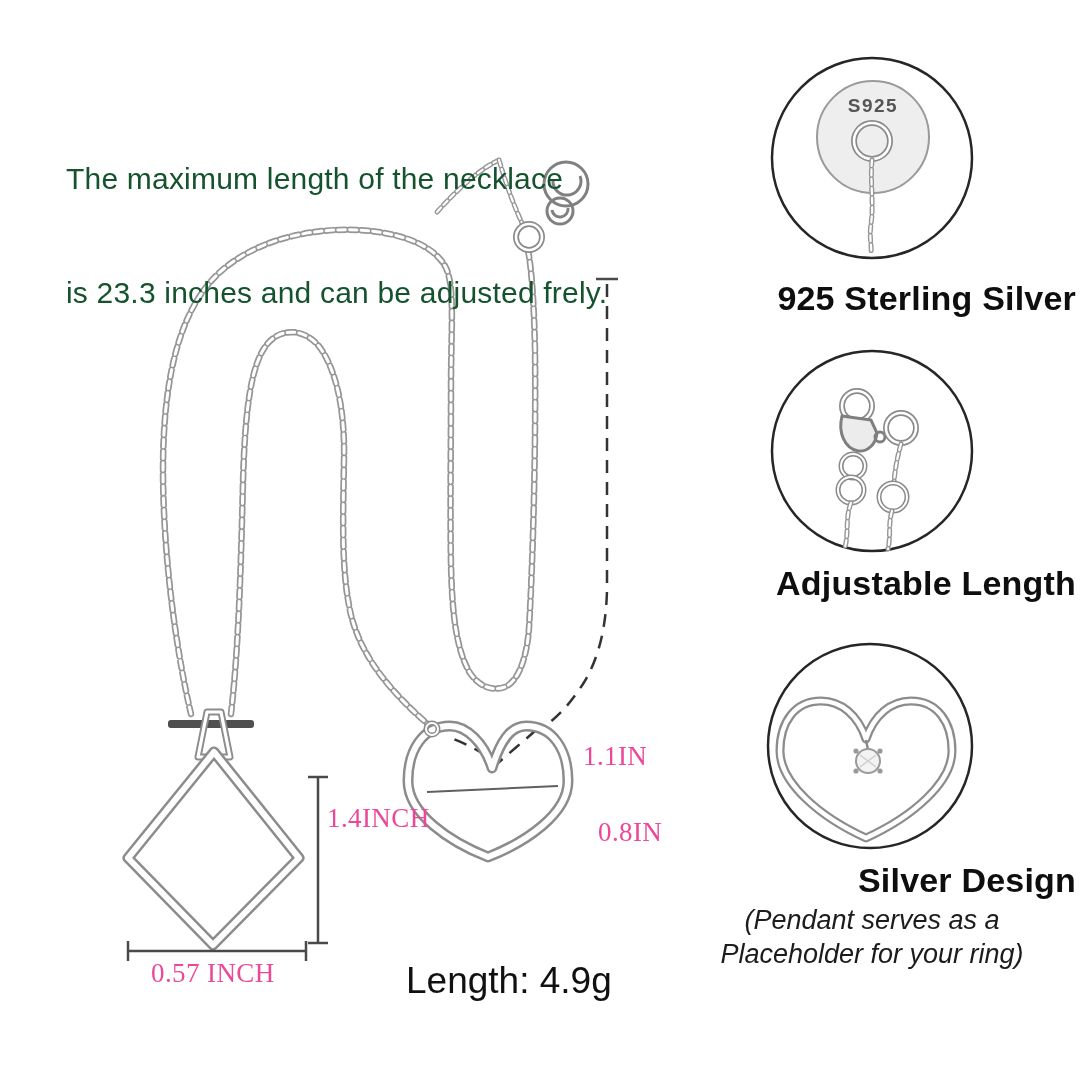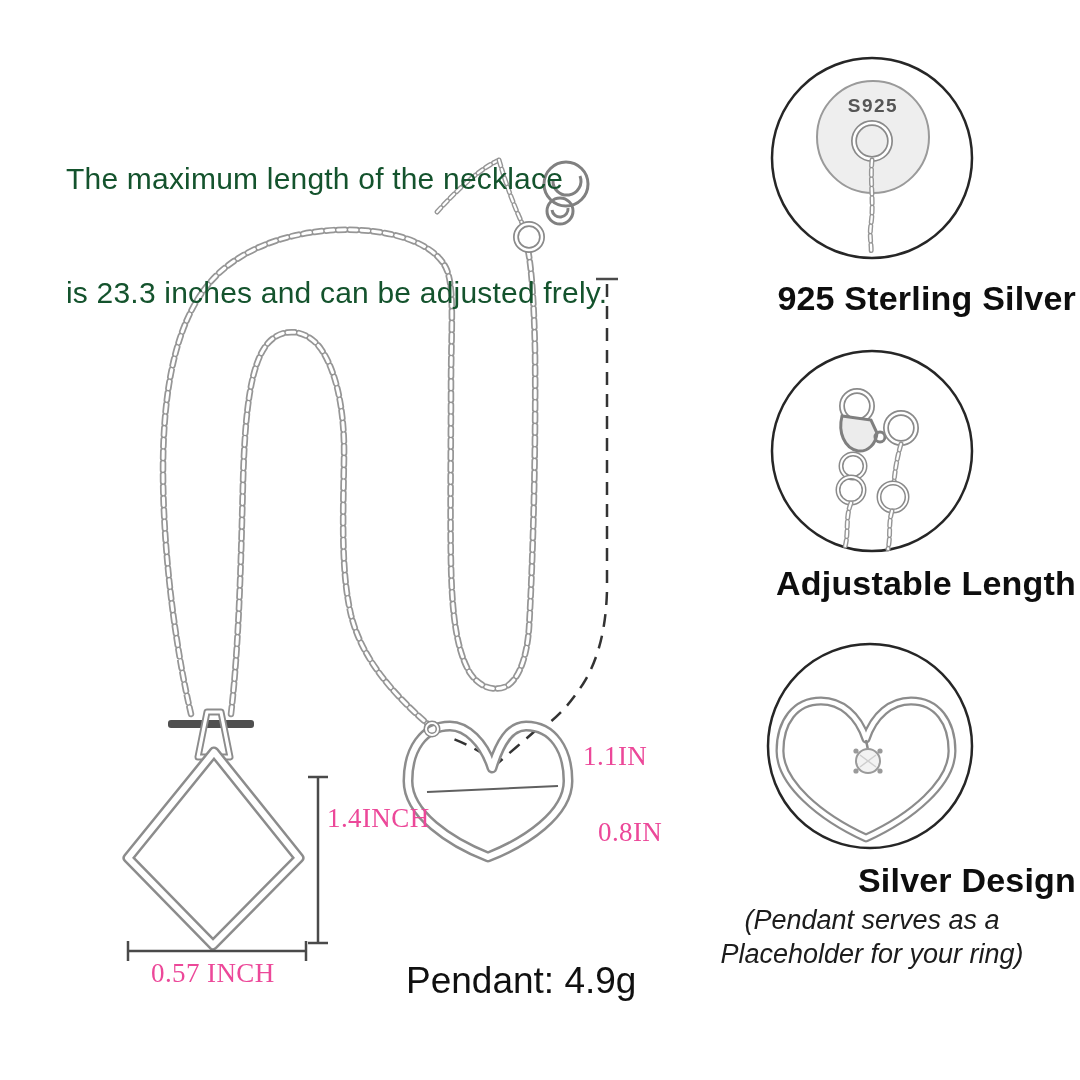--- a/index.html
+++ b/index.html
@@ -157,21 +157,21 @@
 
   <div class="txt headline">
     <div>The maximum length of the necklace</div>
     <div>is 23.3 inches and can be adjusted frely.</div>
   </div>
 
   <div class="txt m-label" id="label-heart-w">1.1IN</div>
   <div class="txt m-label" id="label-heart-h">0.8IN</div>
   <div class="txt m-label" id="label-height">1.4INCH</div>
   <div class="txt m-label" id="label-width">0.57 INCH</div>
-  <div class="txt" id="label-weight">Pendant: 4.9g</div>
+  <div class="txt" id="label-weight">Length: 4.9g</div>
 
   <div class="feature-title" id="f1-title">925 Sterling Silver</div>
   <div class="feature-title" id="f2-title">Adjustable Length</div>
   <div class="feature-title" id="f3-title">Silver Design</div>
 
   <div class="feature-note">
     <div>(Pendant serves as a</div>
     <div>Placeholder for your ring)</div>
   </div>
 

